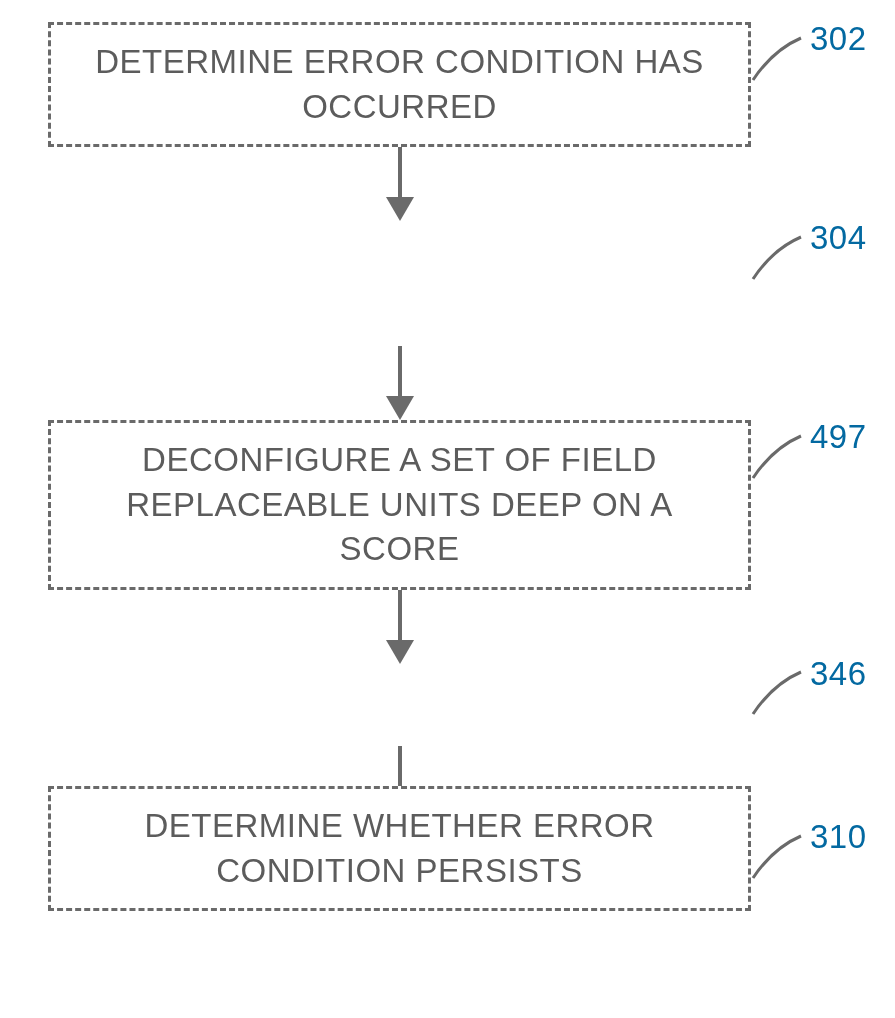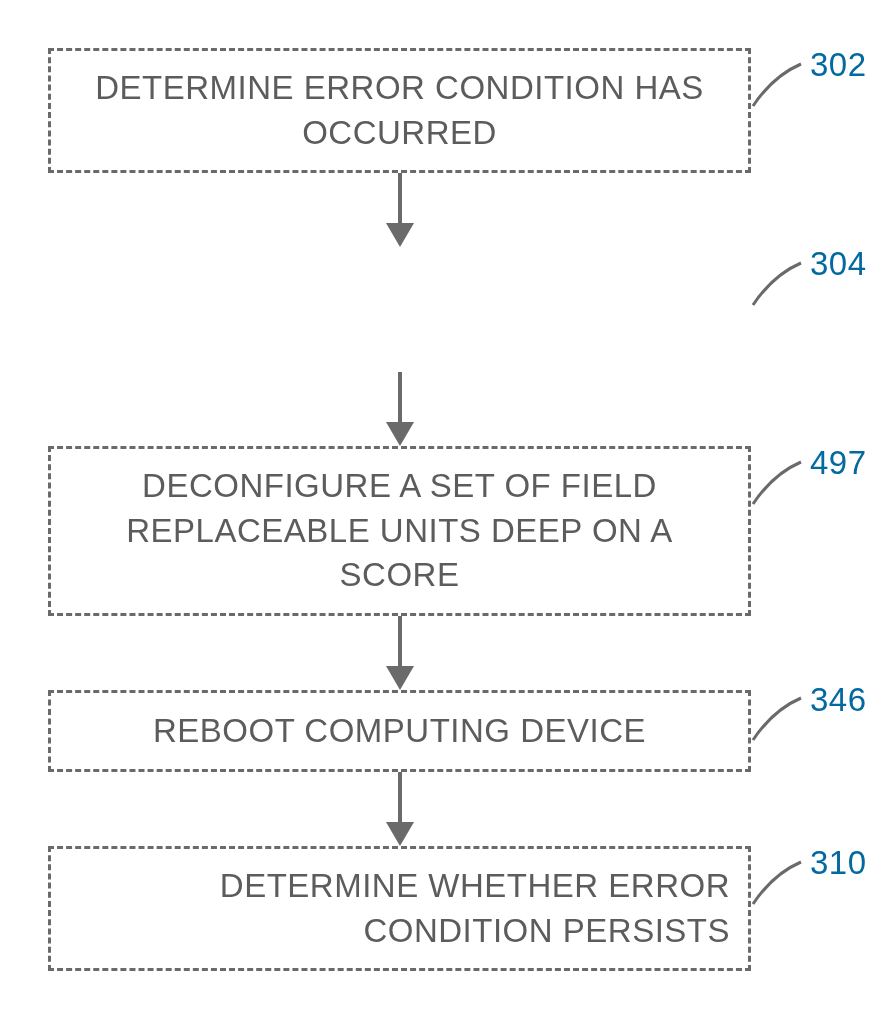--- a/index.html
+++ b/index.html
@@ -8,21 +8,20 @@
     width: 895px;
     height: 1018px;
     background: #ffffff;
     font-family: Arial, Helvetica, sans-serif;
     color: #5c5c5c;
   }
   .canvas {
     position: relative;
     width: 895px;
     height: 970px;
-    margin-top: 26px;
   }
   .box {
     position: absolute;
     border: 3px dashed #6a6a6a;
     box-sizing: border-box;
     display: flex;
     align-items: center;
     justify-content: center;
     text-align: center;
     font-size: 33px;
@@ -79,34 +78,31 @@
   <svg class="curve" style="left:751px; top:430px;" width="55" height="50">
     <path d="M 2 48 Q 22 18 50 6" stroke="#6a6a6a" stroke-width="3" fill="none"></path>
   </svg>
   <div class="label" style="left:810px; top:418px;">497</div>
 
   <svg class="arrow-svg" style="left:380px; top:590px;" width="40" height="74">
     <line x1="20" y1="0" x2="20" y2="54" stroke="#6a6a6a" stroke-width="4"></line>
     <polygon points="20,74 6,50 34,50" fill="#6a6a6a"></polygon>
   </svg>
 
-  <div class="box" style="left:48px; top:664px; width:703px; height:82px;">
-    <span>REBOOT COMPUTING DEVICE</span>
-  </div>
   <svg class="curve" style="left:751px; top:666px;" width="55" height="50">
     <path d="M 2 48 Q 22 18 50 6" stroke="#6a6a6a" stroke-width="3" fill="none"></path>
   </svg>
   <div class="label" style="left:810px; top:655px;">346</div>
 
   <svg class="arrow-svg" style="left:380px; top:746px;" width="40" height="74">
     <line x1="20" y1="0" x2="20" y2="54" stroke="#6a6a6a" stroke-width="4"></line>
     <polygon points="20,74 6,50 34,50" fill="#6a6a6a"></polygon>
   </svg>
 
-  <div class="box" style="left:48px; top:820px; width:703px; height:125px;text-align:right;">
+  <div class="box" style="left:48px; top:786px; width:703px; height:125px;">
     <span>DETERMINE WHETHER ERROR CONDITION PERSISTS</span>
   </div>
   <svg class="curve" style="left:751px; top:830px;" width="55" height="50">
     <path d="M 2 48 Q 22 18 50 6" stroke="#6a6a6a" stroke-width="3" fill="none"></path>
   </svg>
   <div class="label" style="left:810px; top:818px;">310</div>
 
 </div>
 
 </body></html>

